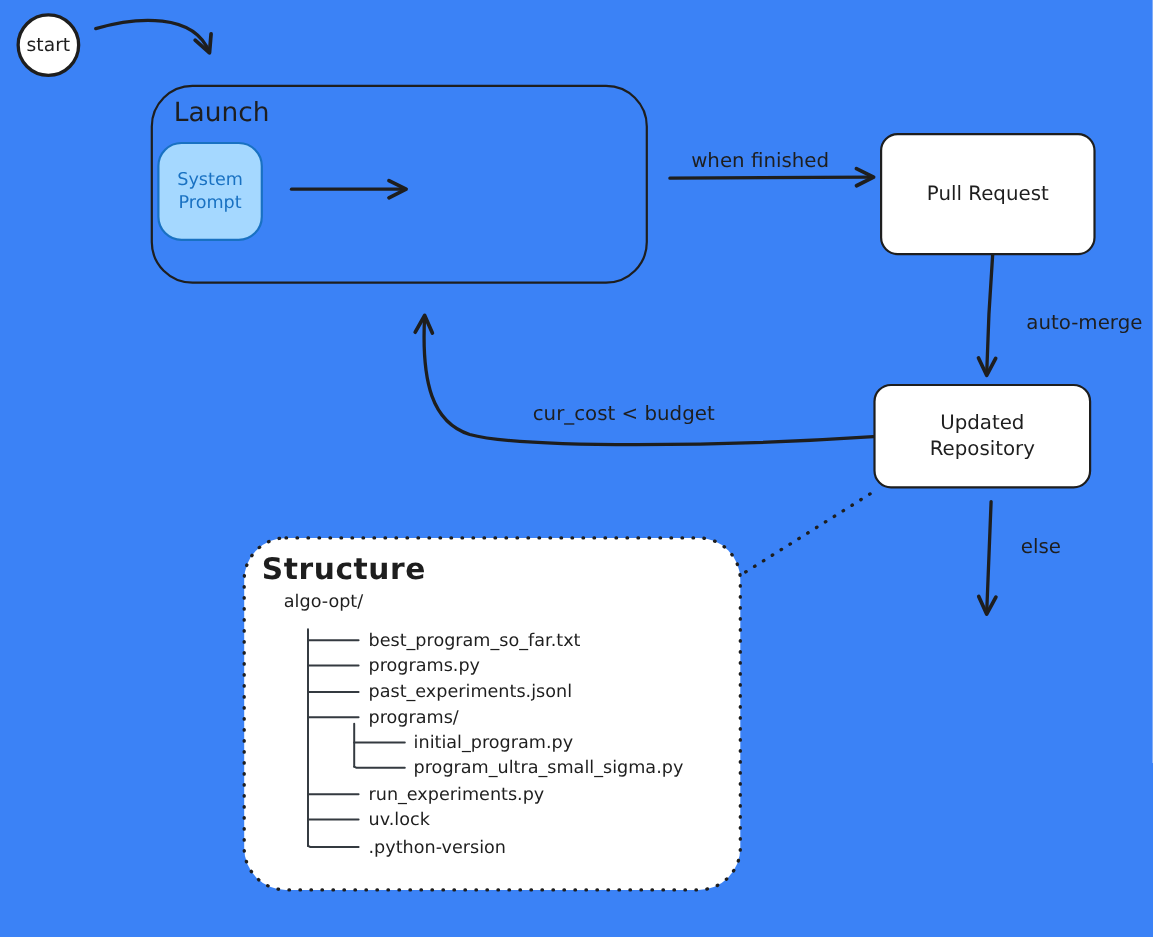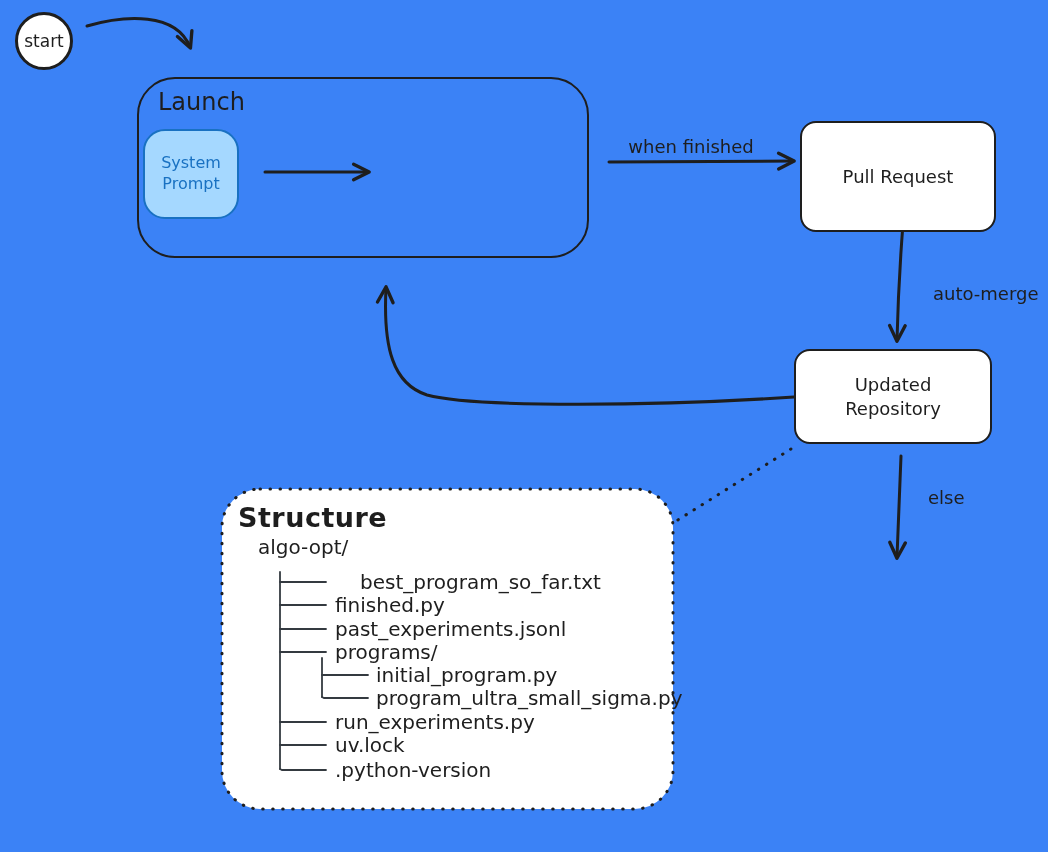--- a/index.html
+++ b/index.html
@@ -21,21 +21,21 @@
     border-radius:22px;font-size:16px;font-weight:500;
   }
   .edge-label{
     position:absolute;font-size:18px;color:#1e1e1e;white-space:nowrap;
   }
   .edge-label.centered{width:200px;text-align:center;}
   .structure-title{
     position:absolute;left:17px;top:14px;font-size:27px;font-weight:600;letter-spacing:.5px;
   }
   .tree-root,.tree-item{
-    position:absolute;font-size:20px;line-height:22px;height:22px;white-space:nowrap;color:#1e1e1e;
+    position:absolute;font-size:16px;line-height:22px;height:22px;white-space:nowrap;color:#1e1e1e;
   }
   #structure-panel{position:absolute;left:221px;top:488px;width:453px;height:322px;box-sizing:border-box;text-decoration:underline;}
 </style>
 </head>
 <body>
 
 <div id="canvas">
 
   <svg id="connectors" viewBox="0 0 1048 852" xmlns="http://www.w3.org/2000/svg">
     <defs>
@@ -92,27 +92,28 @@
     <span>Pull Request</span>
   </div>
 
   <div class="node" style="left:794px;top:349px;width:198px;height:95px;">
     <span style="padding:0 38px;">Updated Repository</span>
   </div>
 
 
   <div class="edge-label centered" style="left:591px;top:126px;margin-top:10px;">when finished</div>
   <div class="edge-label" style="left:933px;top:265px;margin-top:18px;">auto-merge</div>
+  <div class="edge-label centered" style="left:467px;top:366px;">cur_cost &lt; budget</div>
   <div class="edge-label" style="left:928px;top:487px;">else</div>
 
   <div id="structure-panel">
     <div class="structure-title">Structure</div>
     <div class="tree-root" style="left:37px;top:48px;">algo-opt/</div>
-    <div class="tree-item" style="left:114px;top:83px;margin-left:25px;">best_program_so_far.txt</div>
-    <div class="tree-item" style="left:114px;top:106px;">finished.py</div>
+    <div class="tree-item" style="left:114px;top:83px;">best_program_so_far.txt</div>
+    <div class="tree-item" style="left:114px;top:106px;">programs.py</div>
     <div class="tree-item" style="left:114px;top:130px;">past_experiments.jsonl</div>
     <div class="tree-item" style="left:114px;top:153px;">programs/</div>
     <div class="tree-item" style="left:155px;top:176px;">initial_program.py</div>
     <div class="tree-item" style="left:155px;top:199px;">program_ultra_small_sigma.py</div>
     <div class="tree-item" style="left:114px;top:223px;">run_experiments.py</div>
     <div class="tree-item" style="left:114px;top:246px;">uv.lock</div>
     <div class="tree-item" style="left:114px;top:271px;">.python-version</div>
   </div>
 
 </div>

